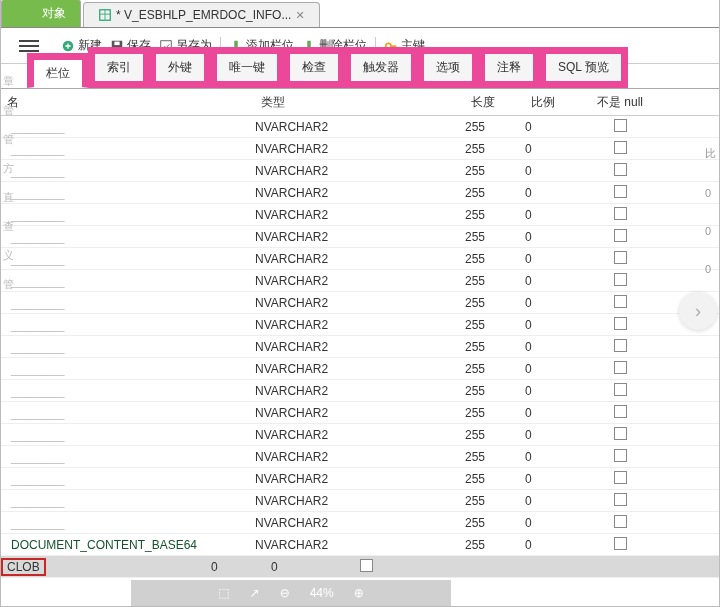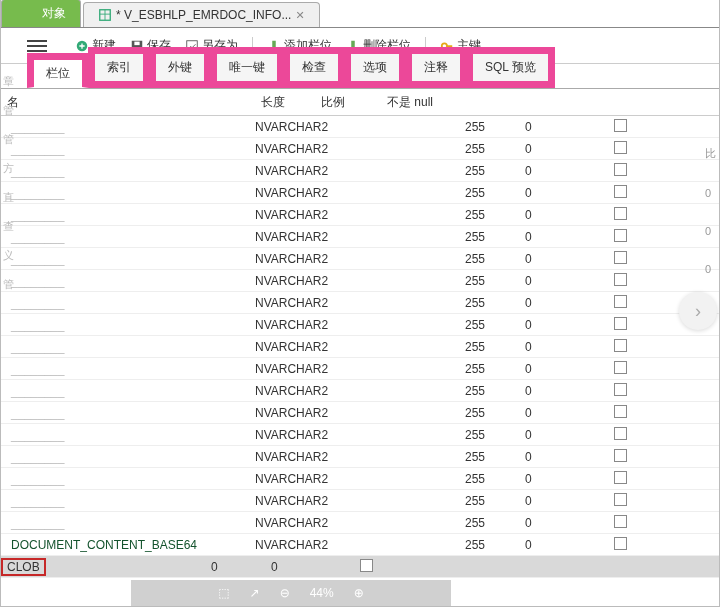--- a/index.html
+++ b/index.html
@@ -3,21 +3,21 @@
 <meta charset="utf-8">
 <style>
 *{margin:0;padding:0;box-sizing:border-box;font-family:"Microsoft YaHei",Arial,sans-serif;font-size:12px;}
 body{background:#fff;color:#333;}
 .app{width:720px;height:607px;overflow:hidden;border:1px solid #bbb;border-top:none;position:relative;}
 .top-tabs{height:28px;display:flex;align-items:flex-end;background:#fff;border-bottom:1px solid #888;}
 .top-tab{padding:5px 14px;border:1px solid #aaa;border-bottom:none;border-radius:4px 4px 0 0;margin-right:2px;background:#f0f0f0;display:flex;align-items:center;gap:4px;}
 .top-tab.active{background:#77bb4d;color:#fff;padding-left:40px;}
 .top-tab .close{font-size:11px;color:#888;}
 .ic{display:inline-block;width:14px;height:14px;}
-.toolbar{height:36px;display:flex;align-items:center;padding:0 26px;gap:6px;border-bottom:1px solid #ccc;}
+.toolbar{height:36px;display:flex;align-items:center;padding:0 18px;border-bottom:1px solid #ccc;}
 .ham{width:20px;display:flex;flex-direction:column;gap:3px;margin-right:18px;}
 .ham span{height:2px;background:#444;}
 .tbtn{display:flex;align-items:center;gap:3px;padding:3px 4px;color:#333;}
 .tsep{width:1px;height:18px;background:#ccc;margin:0 4px;}
 .sub-tabs{height:26px;display:flex;align-items:flex-end;padding-left:26px;border-bottom:1px solid #aaa;position:relative;top:-1px;}
 .sub-tab{padding:5px 12px;border:7px solid #ec4899;background:#f5f5f5;margin-right:-1px;color:#333;}
 .sub-tab.active{background:#fff;border-bottom:1px solid #fff;position:relative;z-index:2;}
 .thead{height:26px;display:flex;align-items:center;border-bottom:1px solid #ccc;color:#333;}
 .thead div{padding:0 6px;}
 .c-name{width:254px;padding-left:10px;}
@@ -112,27 +112,29 @@
         <span>主键</span>
       </div>
   </div>
 
   <div class="sub-tabs">
       <div class="sub-tab active">栏位</div>
       <div class="sub-tab">索引</div>
       <div class="sub-tab">外键</div>
       <div class="sub-tab">唯一键</div>
       <div class="sub-tab">检查</div>
+      <div class="sub-tab">触发器</div>
       <div class="sub-tab">选项</div>
       <div class="sub-tab">注释</div>
       <div class="sub-tab">SQL 预览</div>
     </div>
 
   <div class="thead">
     <div class="c-name">名</div>
+    <div class="c-type">类型</div>
     <div class="c-len">长度</div>
     <div class="c-scale">比例</div>
     <div class="c-null">不是 null</div>
   </div>
 
   <div class="rows">
       <div class="row">
         <div class="c-name">________</div>
         <div class="c-type">NVARCHAR2</div>
         <div class="c-len">255</div>

